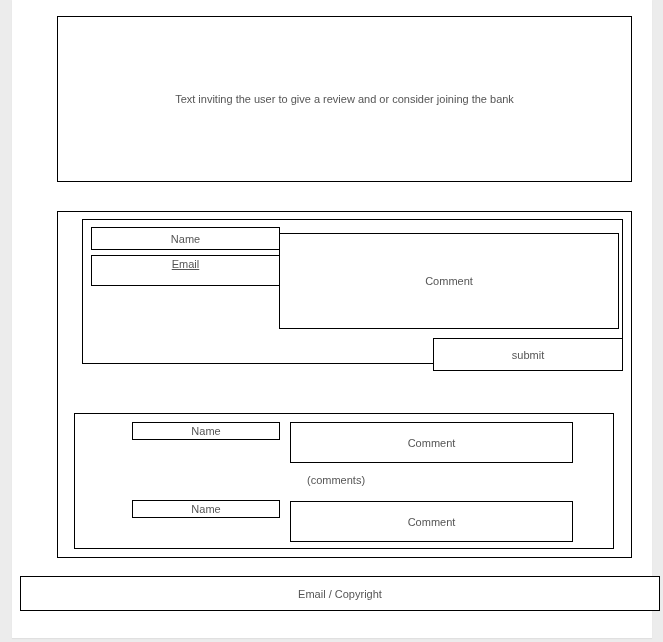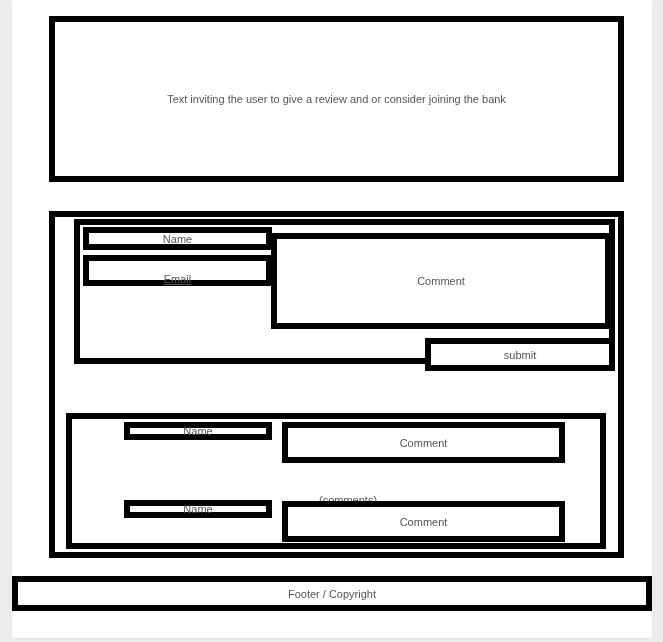--- a/index.html
+++ b/index.html
@@ -12,31 +12,32 @@
     color: #555;
     font-size: 11px;
   }
   .page {
     position: absolute; left: 12px; top: 0; width: 640px; height: 638px;
     background: #fff;
     box-shadow: 0 1px 1px rgba(0,0,0,0.05);
   }
   .box {
     position: absolute;
-    border: 6px solid #000000;
+    border: 1px solid #000000;
     box-sizing: border-box;
     background: #fff;
+    margin-left: 8px;
   }
   .center {
     display: flex; align-items: center; justify-content: center;
     text-align: center;
   }
   .topcenter {
-    display: flex; justify-content: center; align-items: center;
-    padding-top: 16px;
+    display: flex; justify-content: center; align-items: flex-start;
+    padding-top: 2px;
     text-decoration: underline;
   }
   .label { position: absolute; white-space: nowrap; }
 </style>
 </head>
 <body>
 
 <div class="page"></div>
 
 <div class="box center" style="left:49px; top:16px; width:575px; height:166px;">
@@ -65,24 +66,24 @@
 
 <div class="box" style="left:66px; top:413px; width:540px; height:136px;"></div>
 
 <div class="box center" style="left:124px; top:422px; width:148px; height:18px;">
   <span>Name</span>
 </div>
 <div class="box center" style="left:282px; top:422px; width:283px; height:41px;">
   <span>Comment</span>
 </div>
 
-<span class="label" style="left:319px; top:474px;margin-top:20px;">(comments)</span>
+<span class="label" style="left:307px; top:474px;">(comments)</span>
 
 <div class="box center" style="left:124px; top:500px; width:148px; height:18px;">
   <span>Name</span>
 </div>
 <div class="box center" style="left:282px; top:501px; width:283px; height:41px;">
   <span>Comment</span>
 </div>
 
 <div class="box center" style="left:12px; top:576px; width:640px; height:35px;">
-  <span>Footer / Copyright</span>
+  <span>Email / Copyright</span>
 </div>
 
 </body></html>

